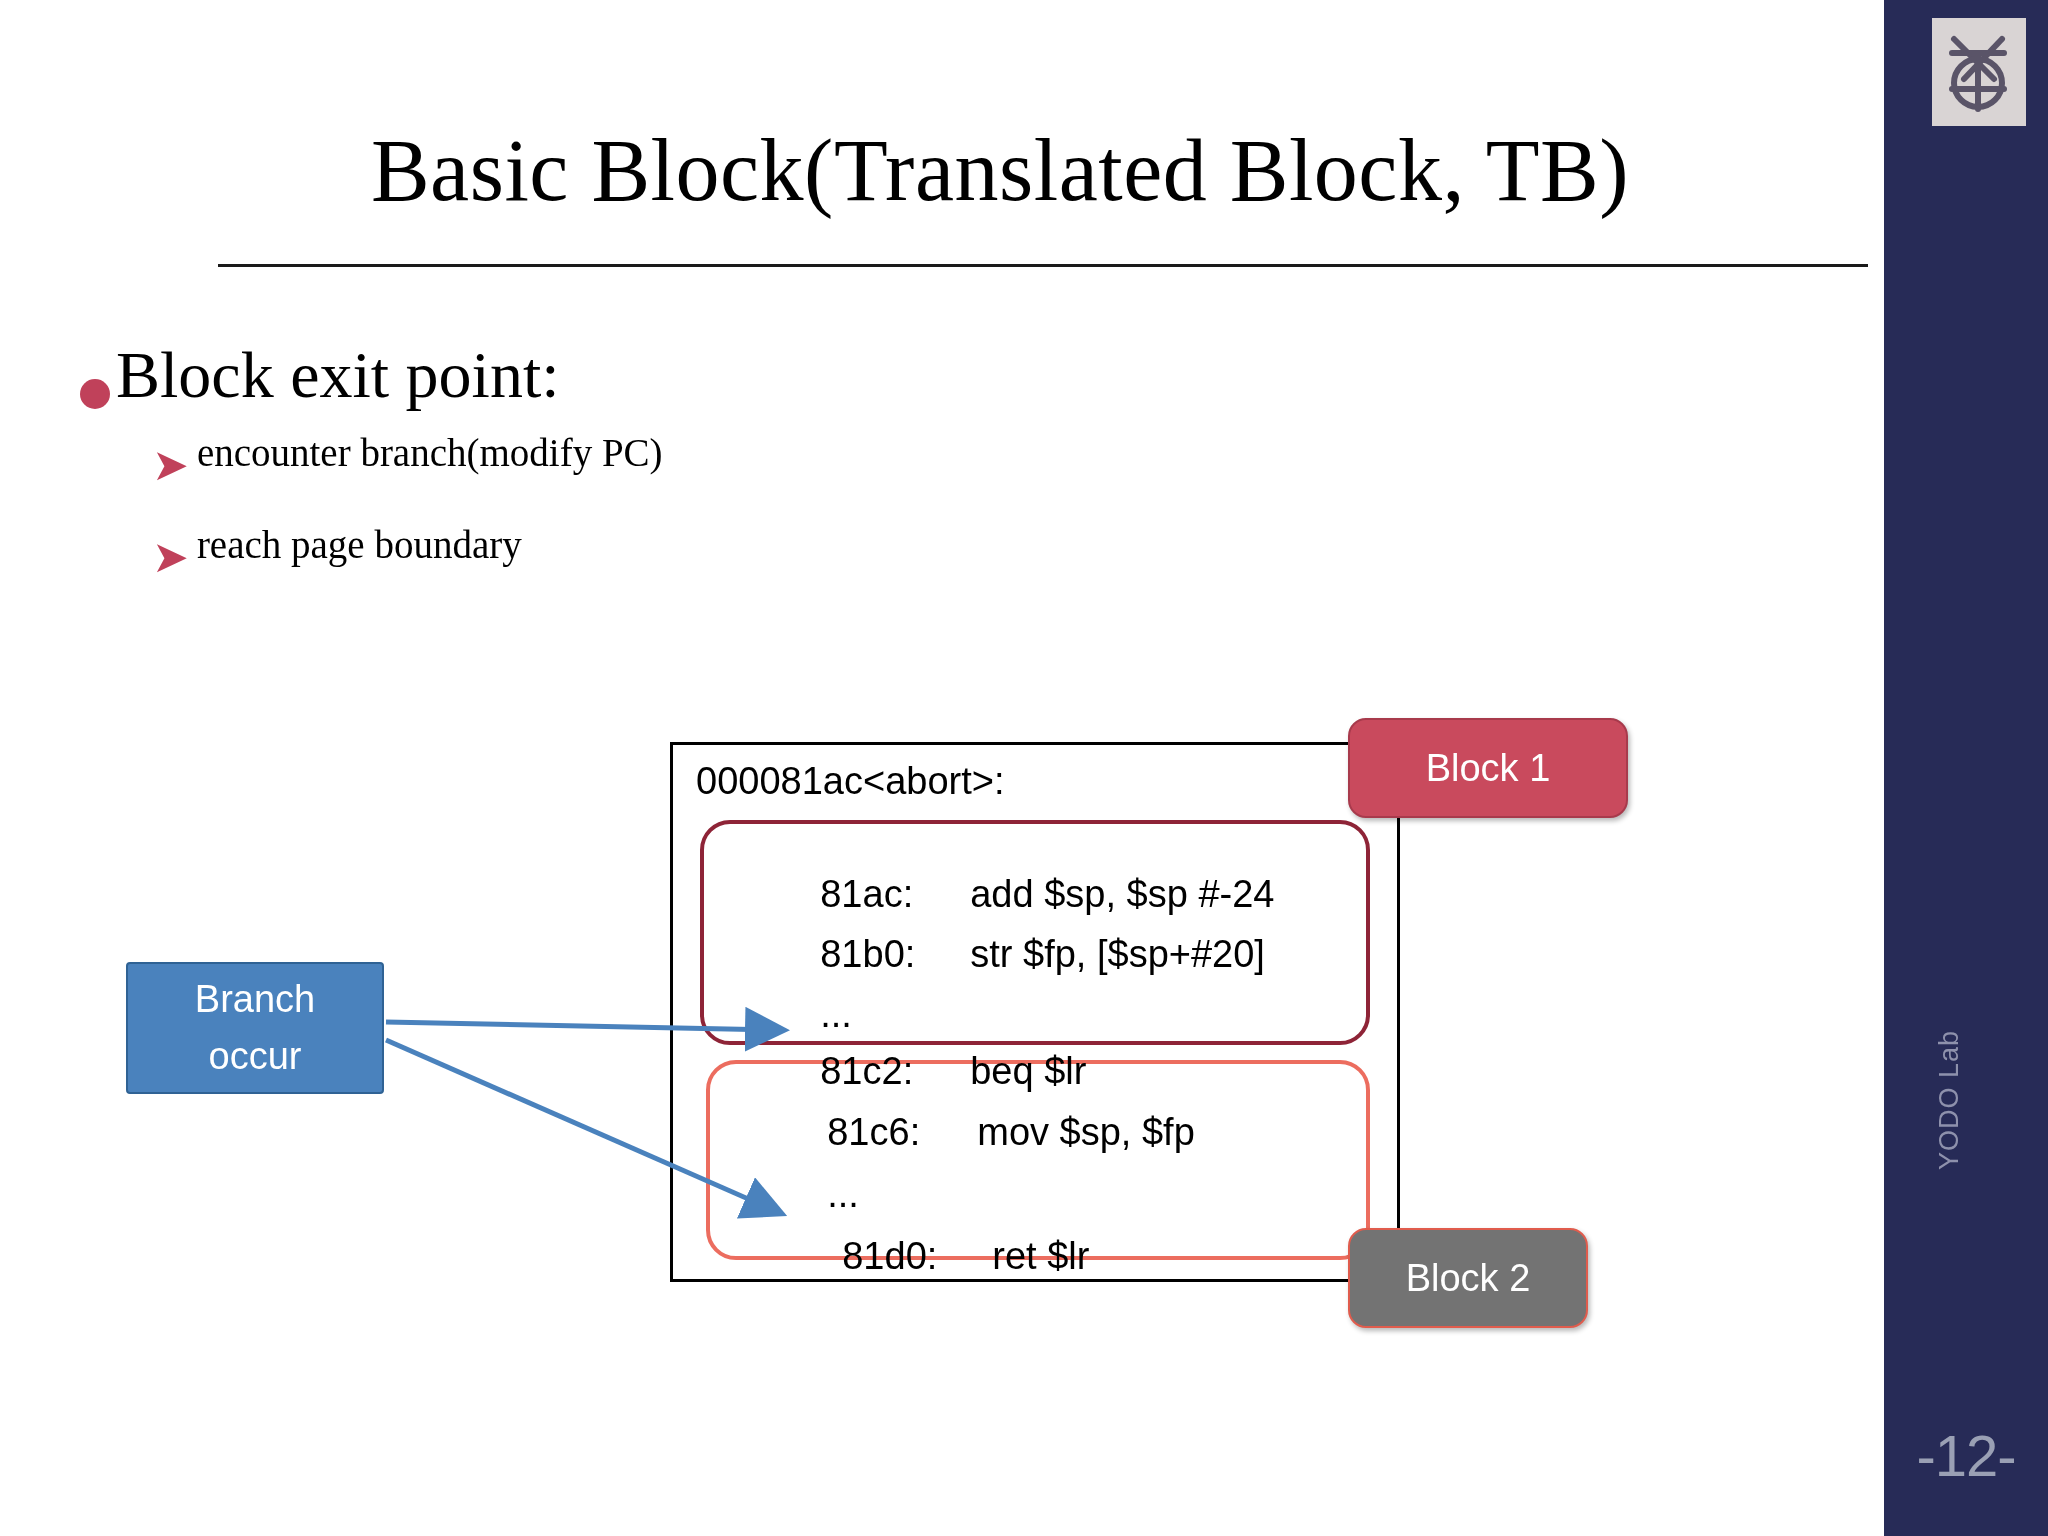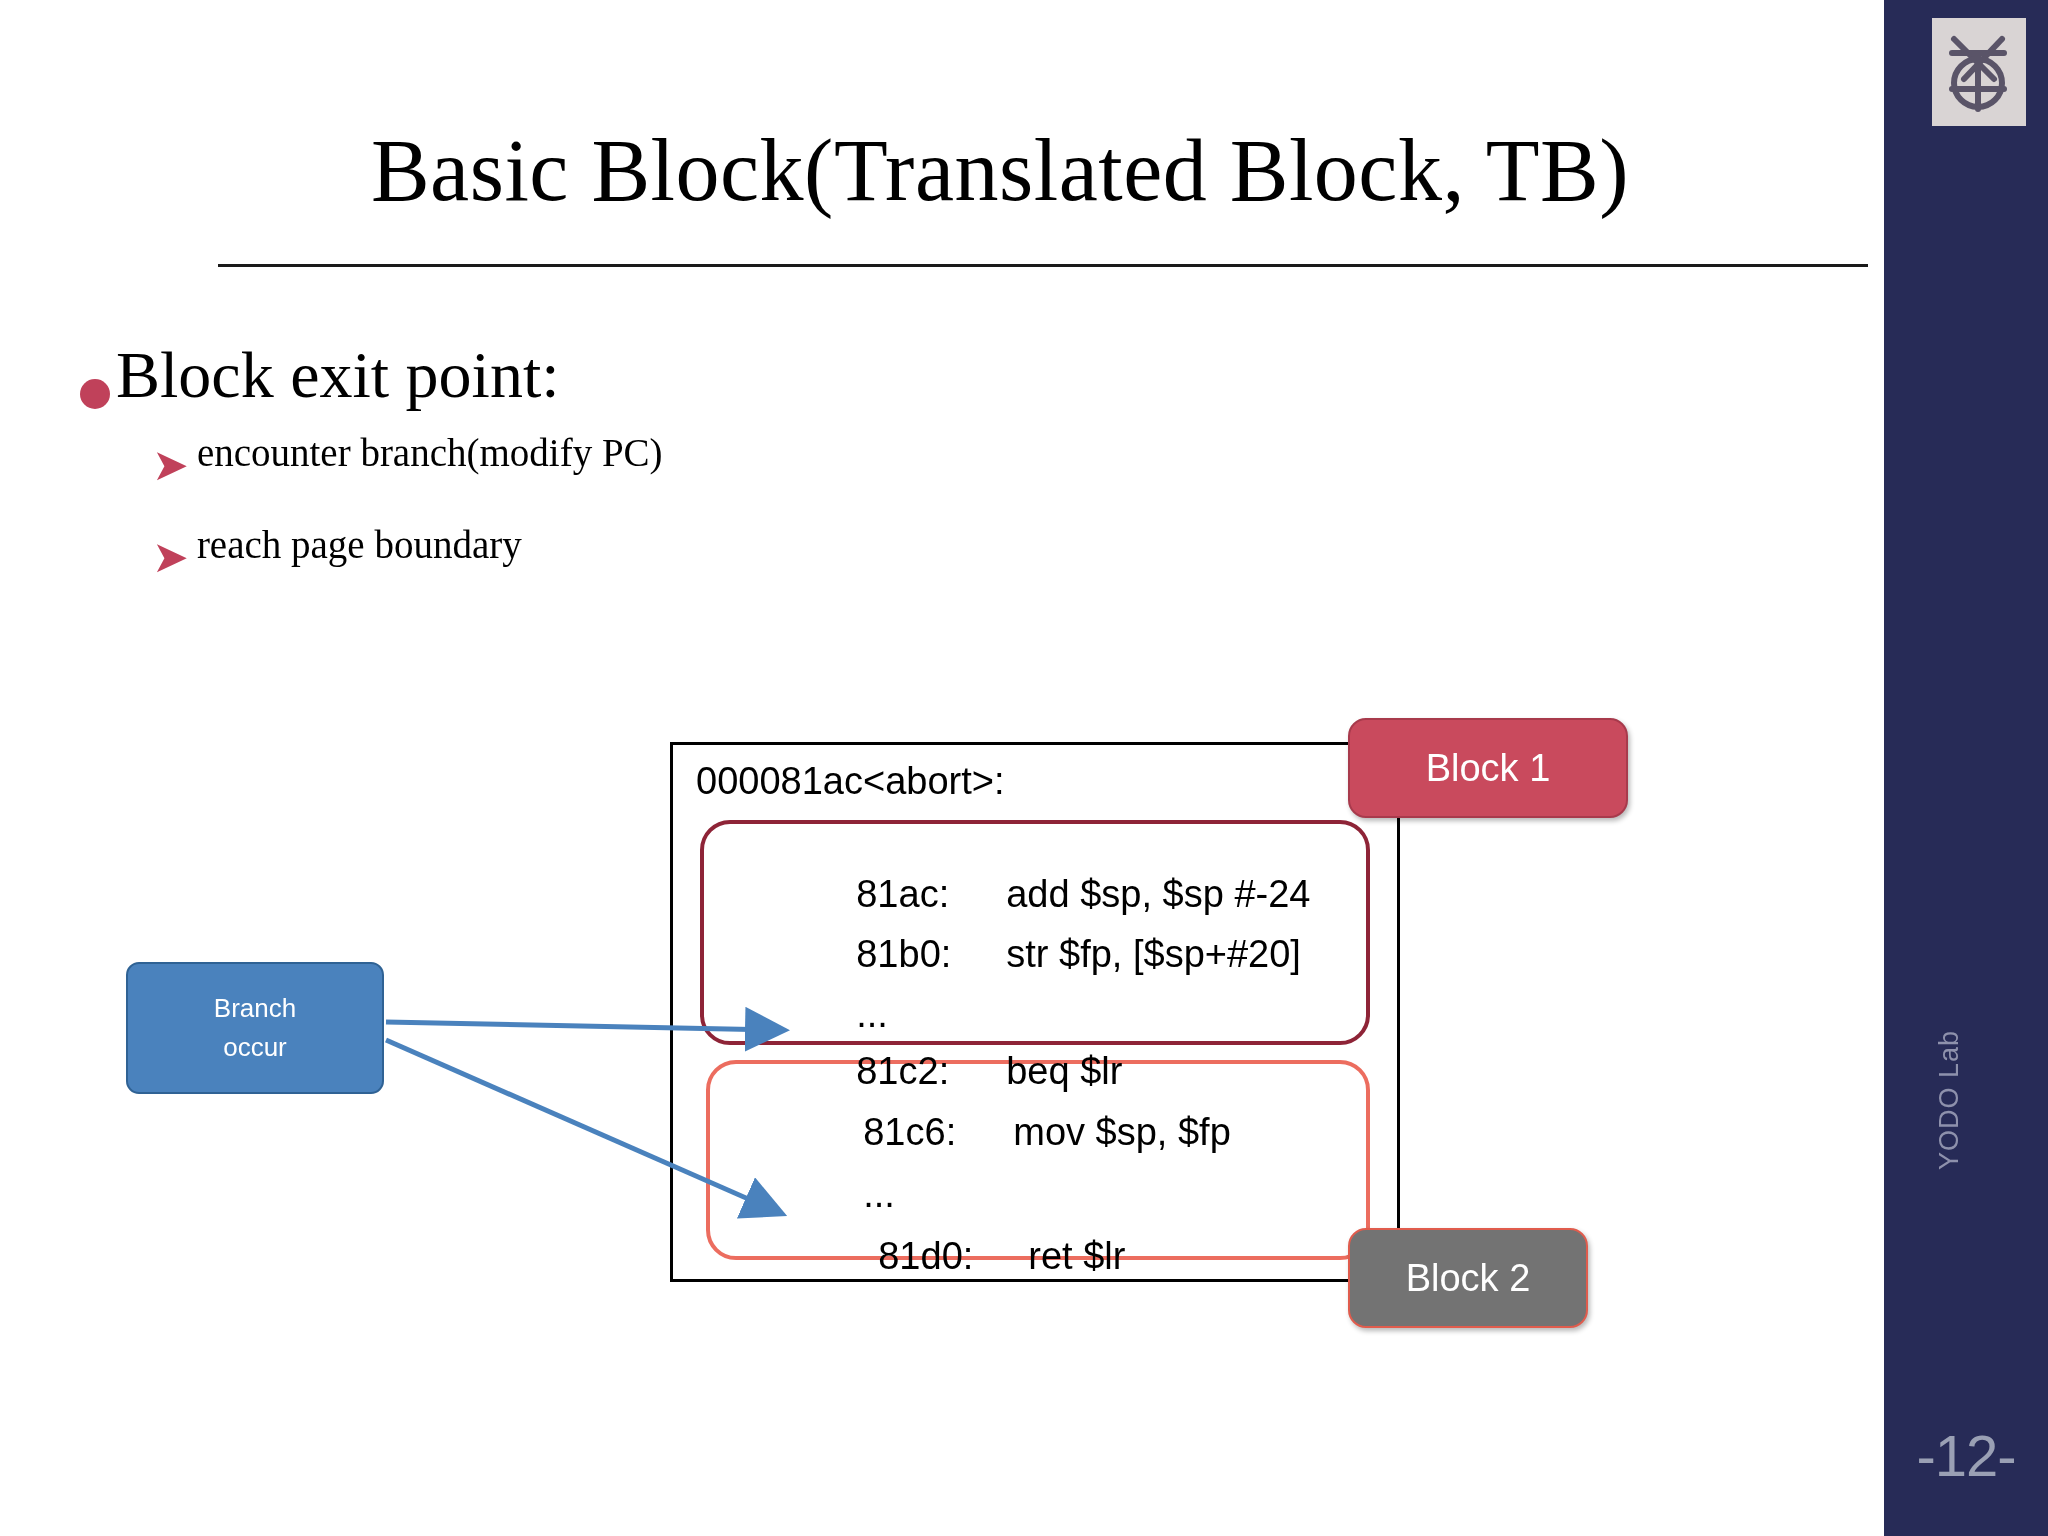--- a/index.html
+++ b/index.html
@@ -181,21 +181,20 @@
   .code-line {
     position: absolute;
     font-family: "Liberation Sans", sans-serif;
     font-size: 38px;
     color: #000000;
     white-space: pre;
   }
   .code-addr {
     display: inline-block;
     width: 150px;
-    margin-left: 36px;
   }
 
   
   .badge {
     position: absolute;
     box-sizing: border-box;
     border-radius: 18px;
     display: flex;
     align-items: center;
     justify-content: center;
@@ -223,28 +222,28 @@
 
   
   .branch-box {
     position: absolute;
     left: 126px;
     top: 962px;
     width: 258px;
     height: 132px;
     background: #4a82bd;
     border: 2px solid #2f6294;
-    border-radius: 13px;
+    border-radius: 4px;
     display: flex;
     flex-direction: column;
     align-items: center;
     justify-content: center;
     color: #ffffff;
     font-family: "Liberation Sans", sans-serif;
-    font-size: 26px;
+    font-size: 38px;
     line-height: 1.5;
     box-sizing: border-box;
   }
 
   
   .arrows {
     position: absolute;
     left: 0;
     top: 0;
     width: 2048px;

